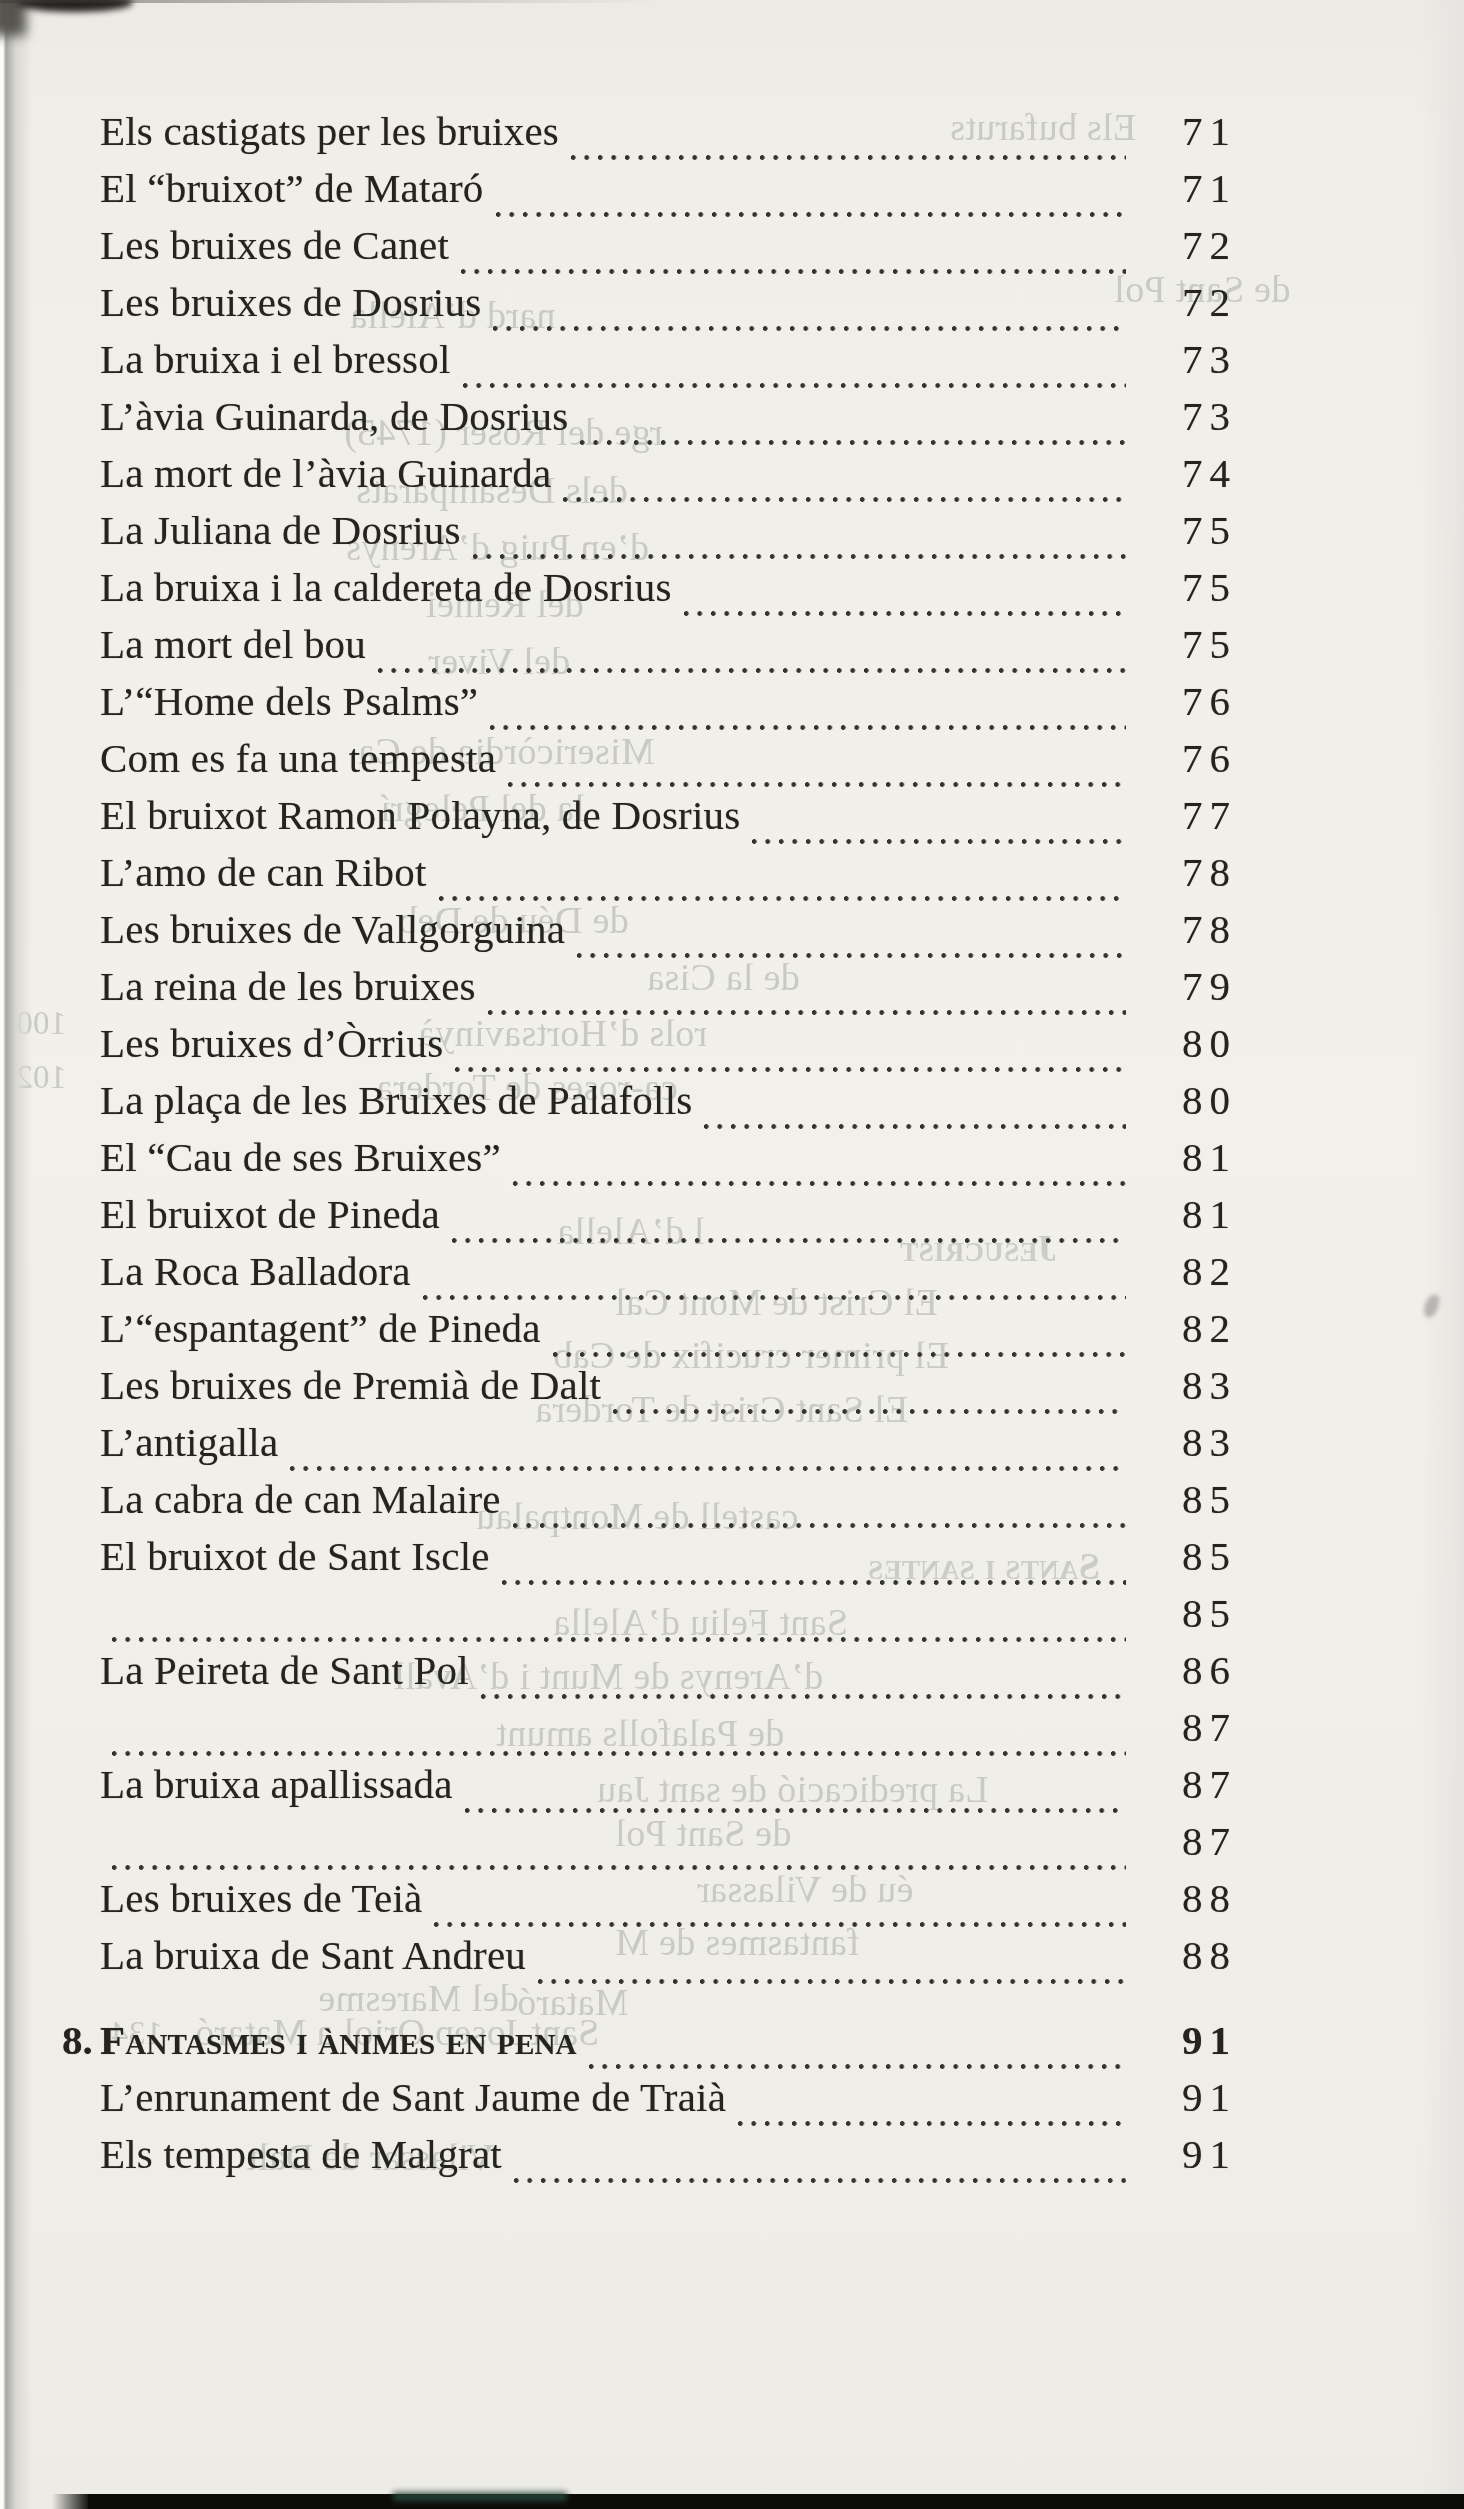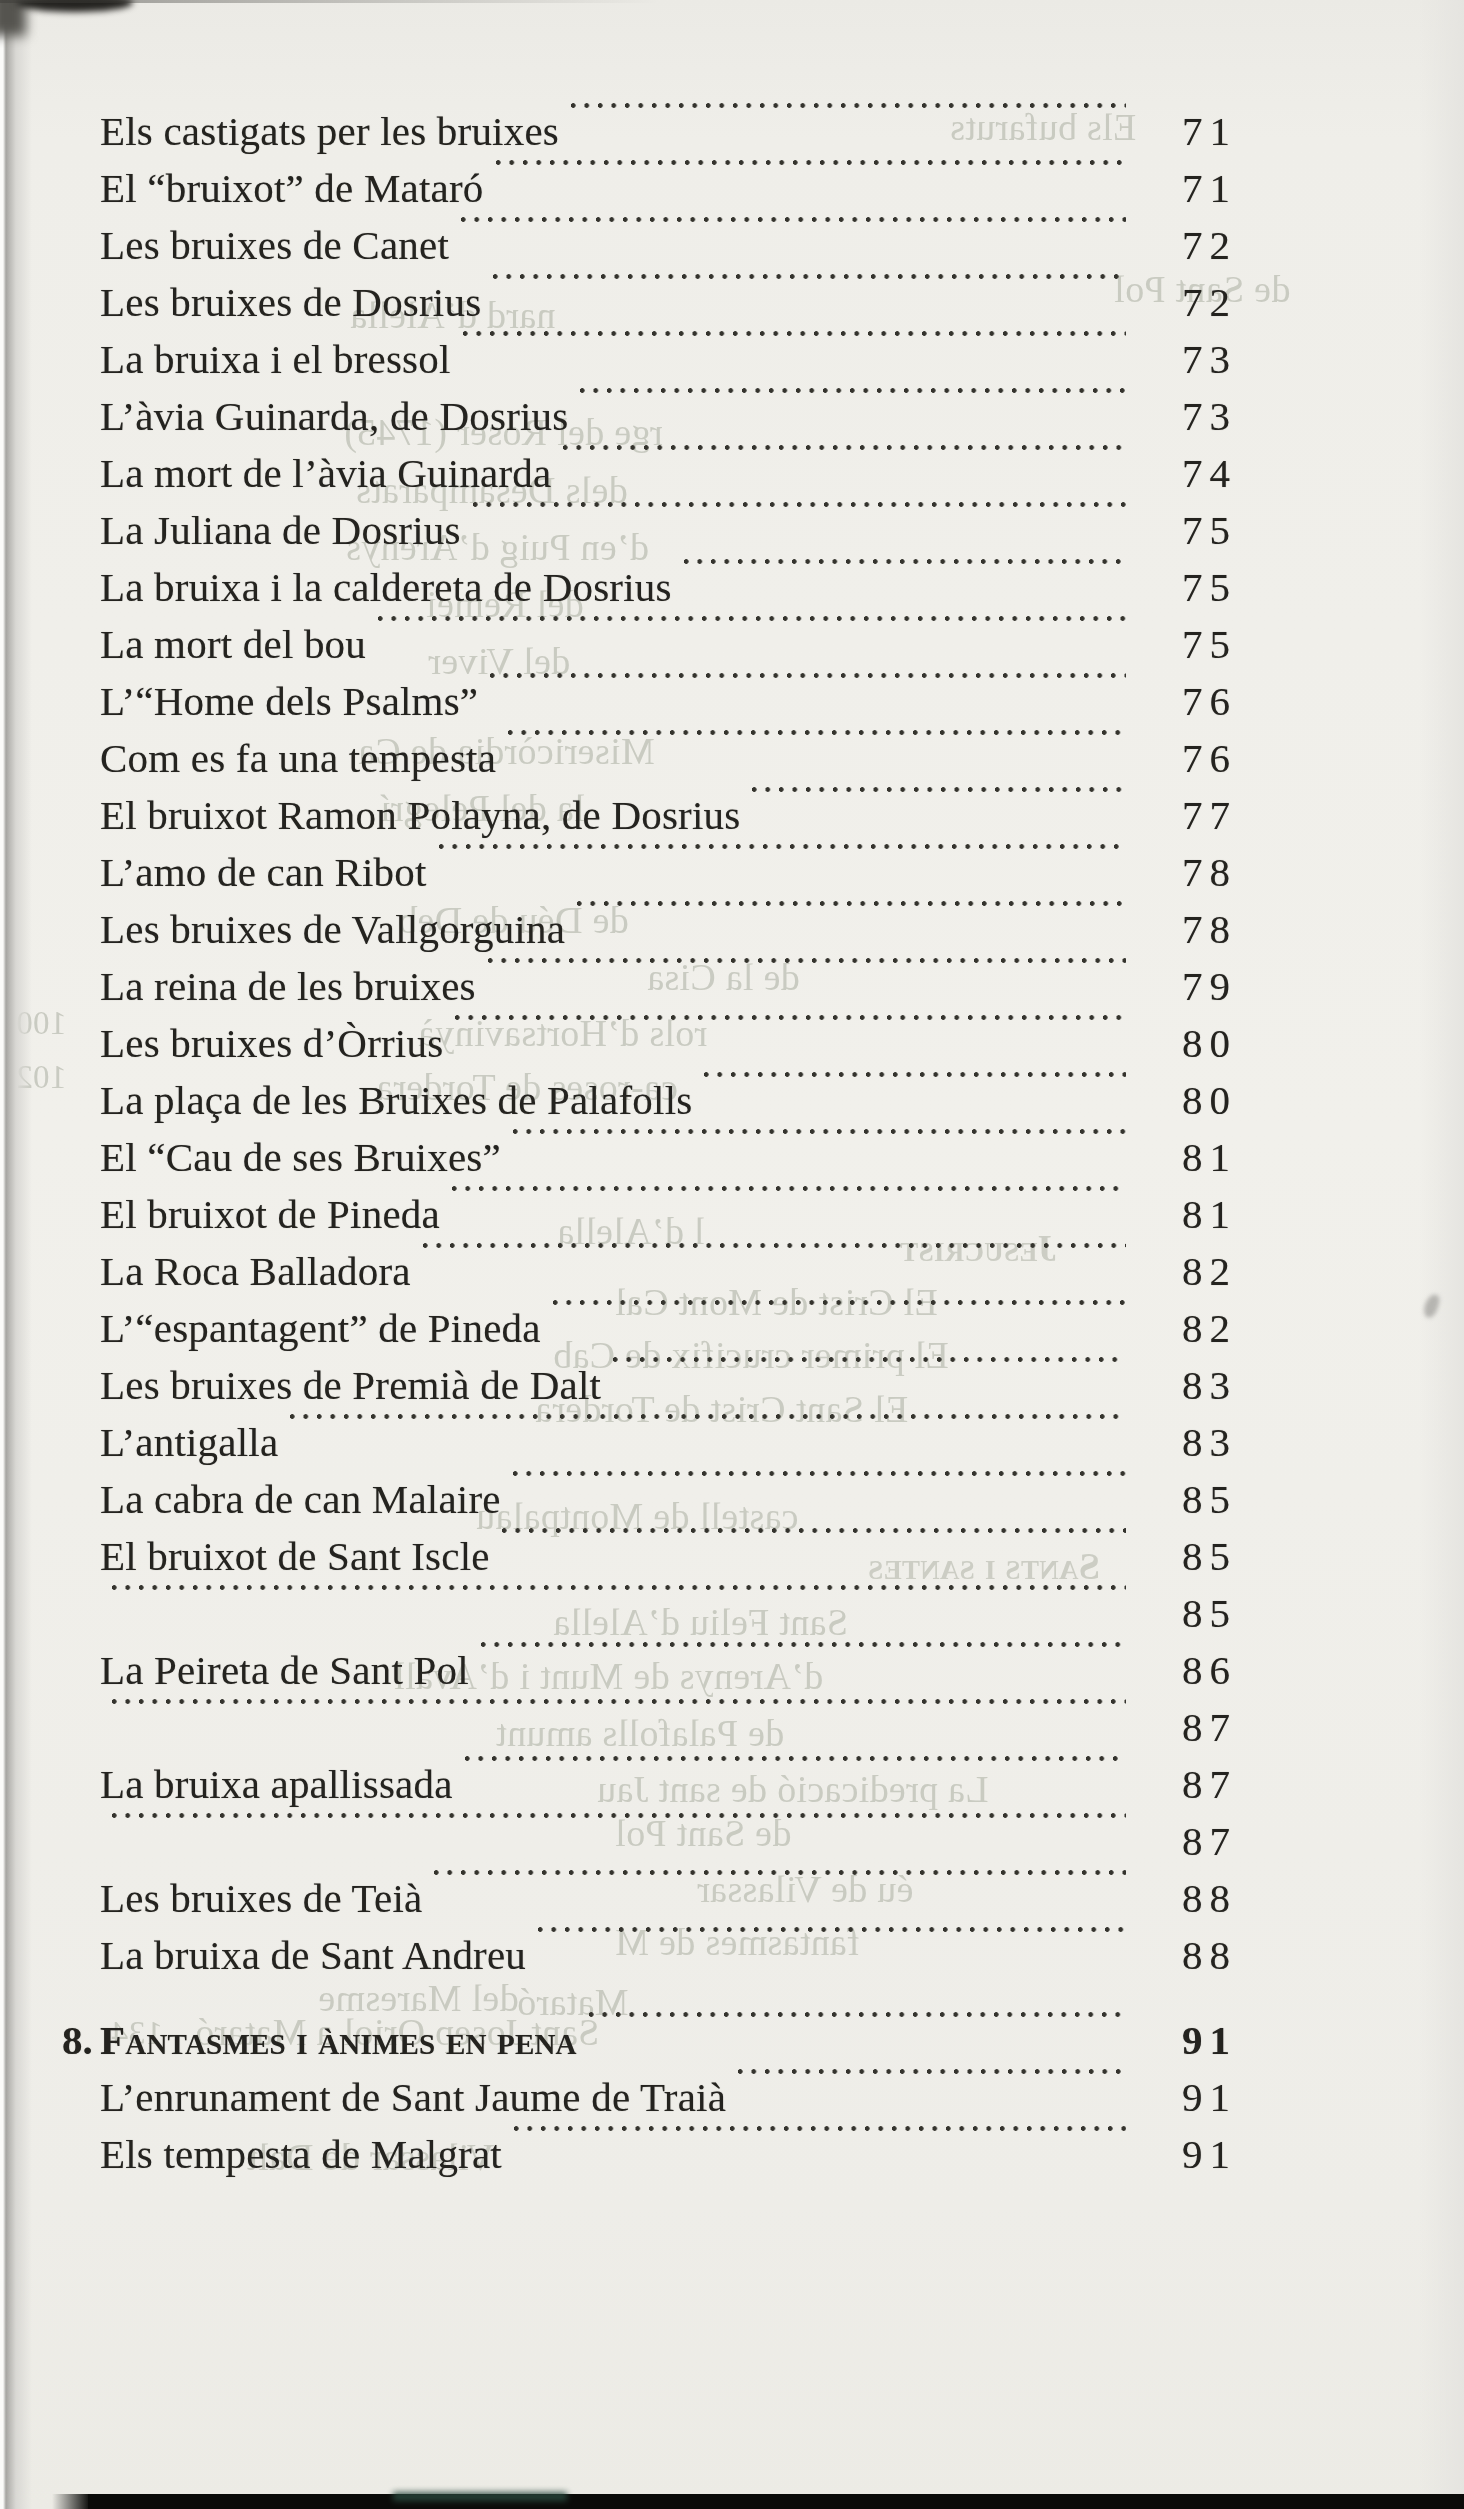--- a/index.html
+++ b/index.html
@@ -3,21 +3,21 @@
 <meta charset="utf-8">
 <style>
   html,body{margin:0;padding:0;background:#e8e7e2;}
   .scan{
     position:relative;width:1465px;height:2509px;overflow:hidden;
     background:linear-gradient(180deg,#ebeae5 0,#efeee9 139px,#f1f0eb 45%,#eeede8 88%,#ecebe5 100%);
     font-family:"Liberation Serif",serif;color:#24231f;
   }
   
   .toc{position:absolute;left:100px;top:103px;width:1130px;z-index:3;}
-  .row{display:flex;align-items:flex-start;height:57px;line-height:57px;font-size:41px;
+  .row{display:flex;align-items:flex-end;height:57px;line-height:57px;font-size:41px;
        text-shadow:0 0 1px rgba(36,35,31,.35);}
   .row .title{white-space:nowrap;letter-spacing:0.2px;}
   .leader{flex:1 1 auto;height:5px;margin:0 8px 0 12px;
     background-image:radial-gradient(circle at 2.2px 2.5px,#34332d 2px,rgba(52,51,45,0) 2.7px);
     background-size:13.5px 5px;background-repeat:repeat-x;background-position:left bottom;}
   .pagenum{flex:0 0 103px;text-align:right;letter-spacing:7px;margin-right:-7px;white-space:nowrap;}
   .section{margin-top:28px;}
   .section .heading-row{font-weight:bold;}
   .secnum{flex:0 0 38px;margin-left:-38px;font-weight:bold;}
   .heading-title{font-variant:small-caps;letter-spacing:1.5px;white-space:nowrap;}

